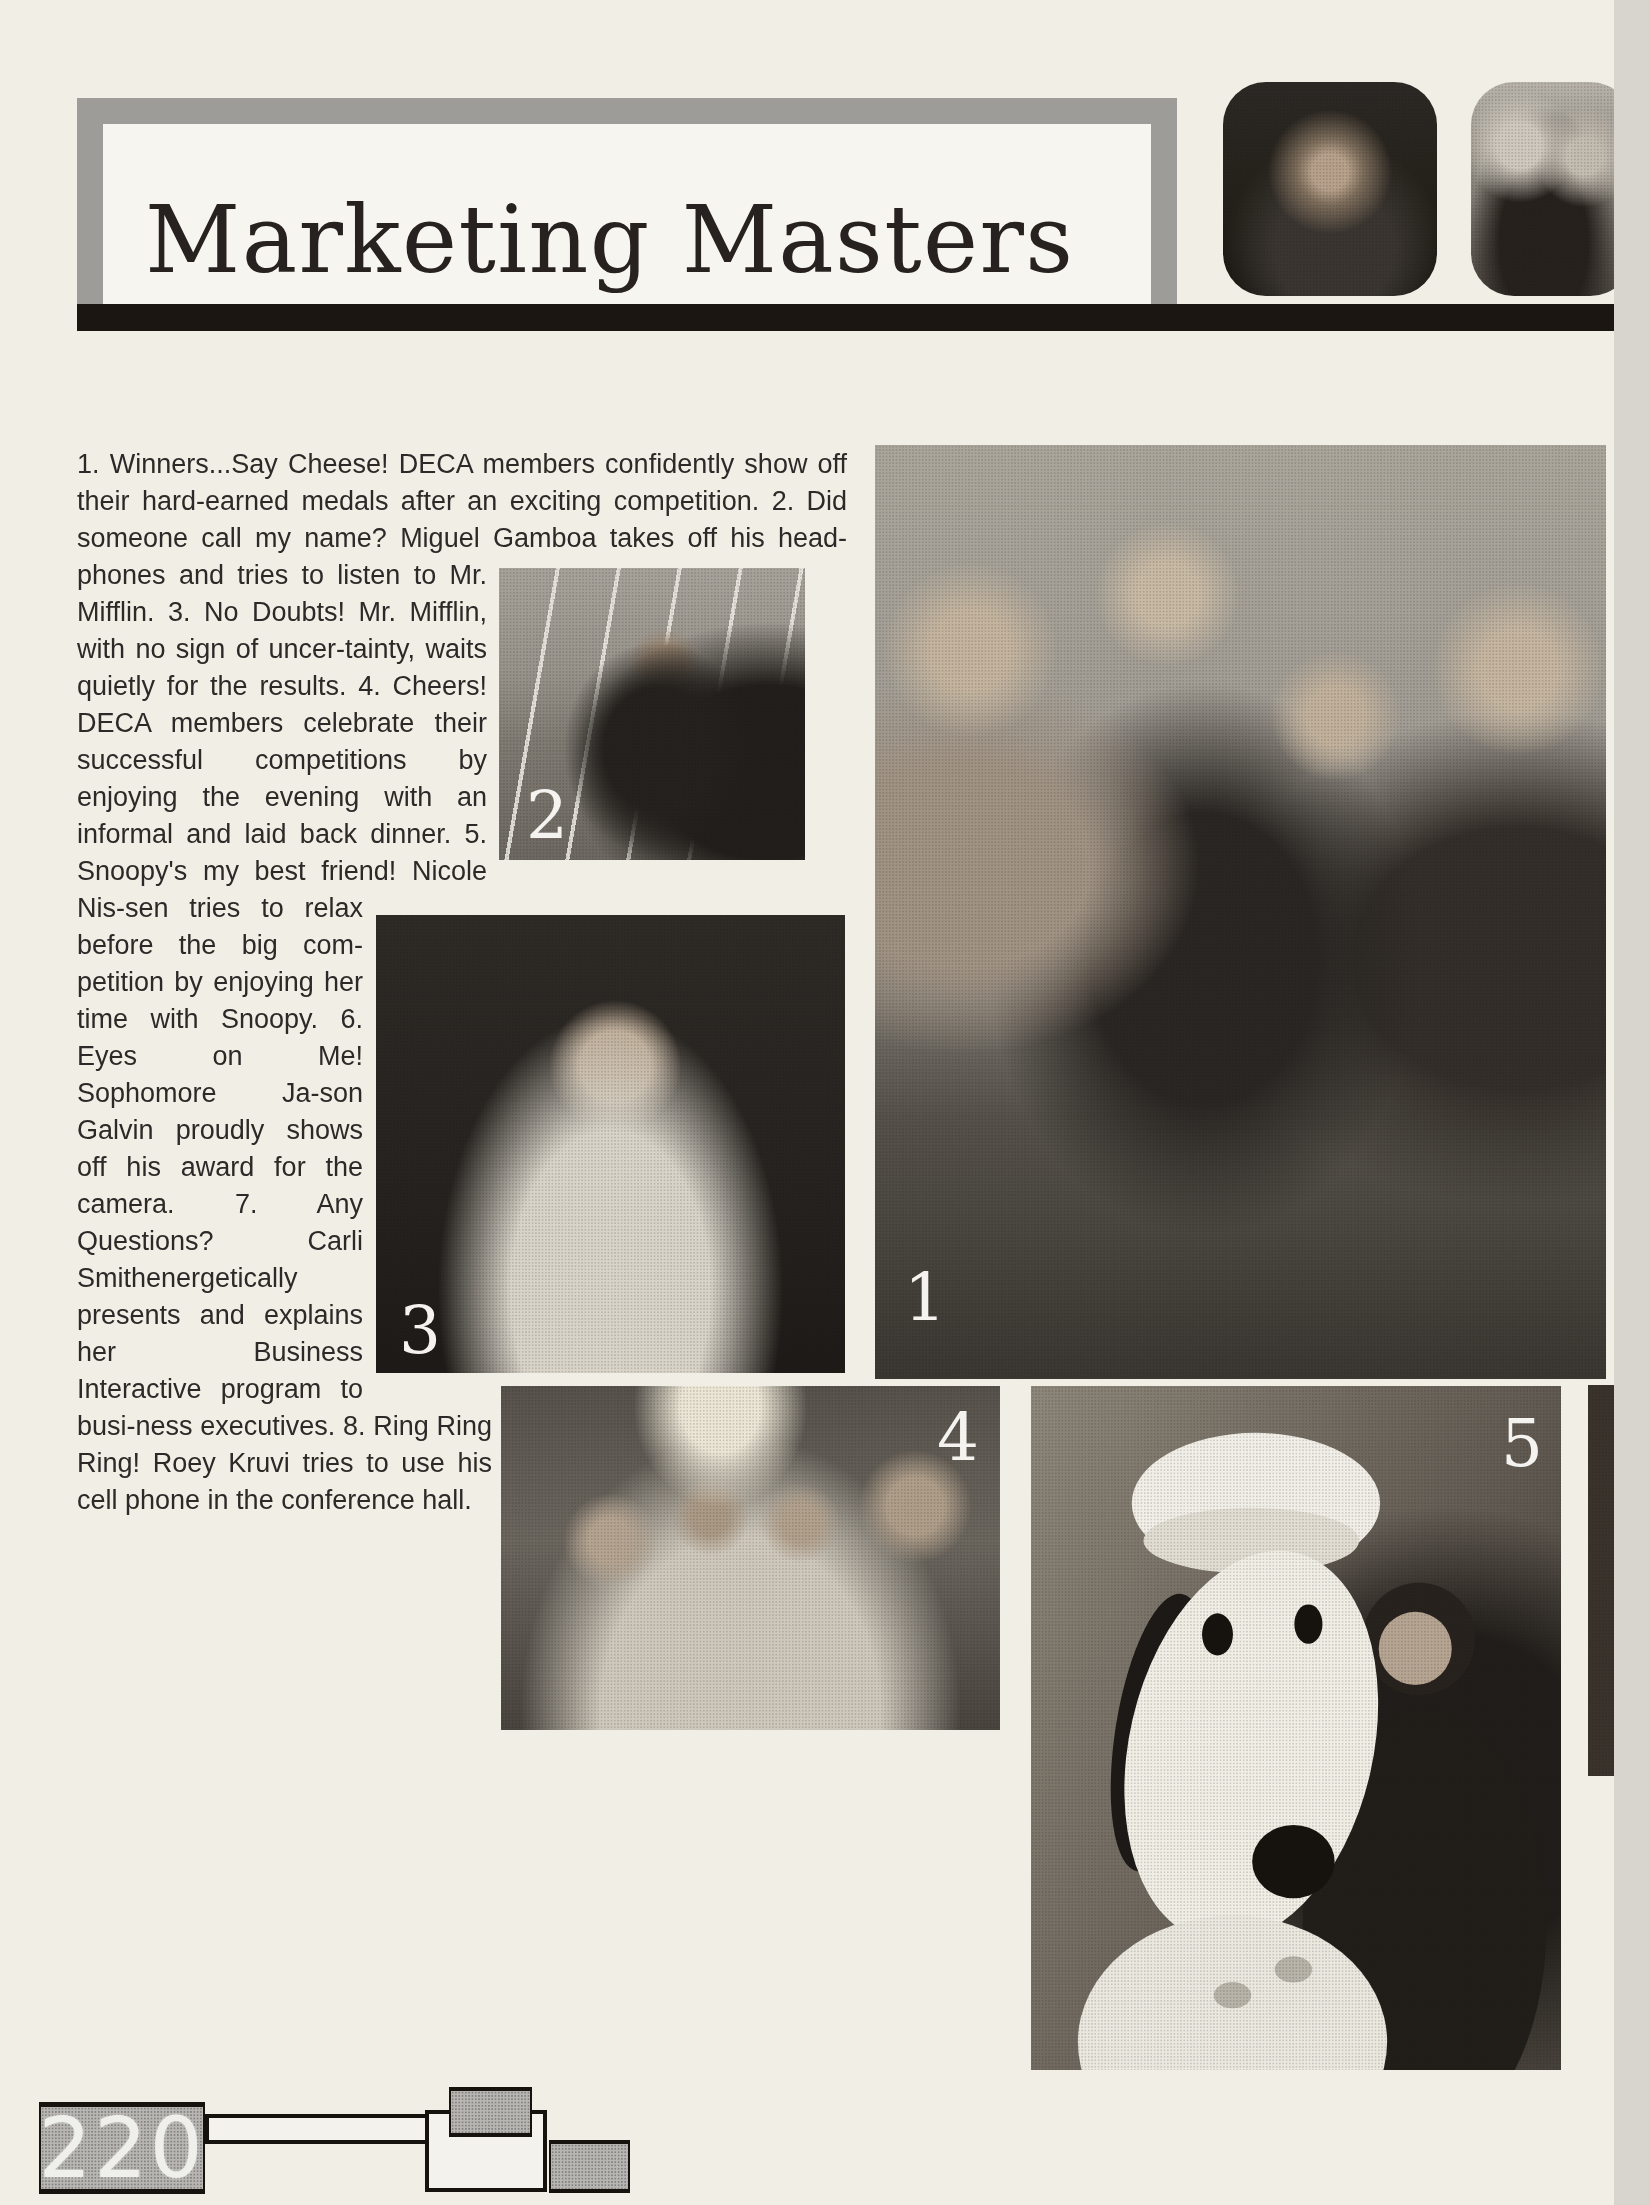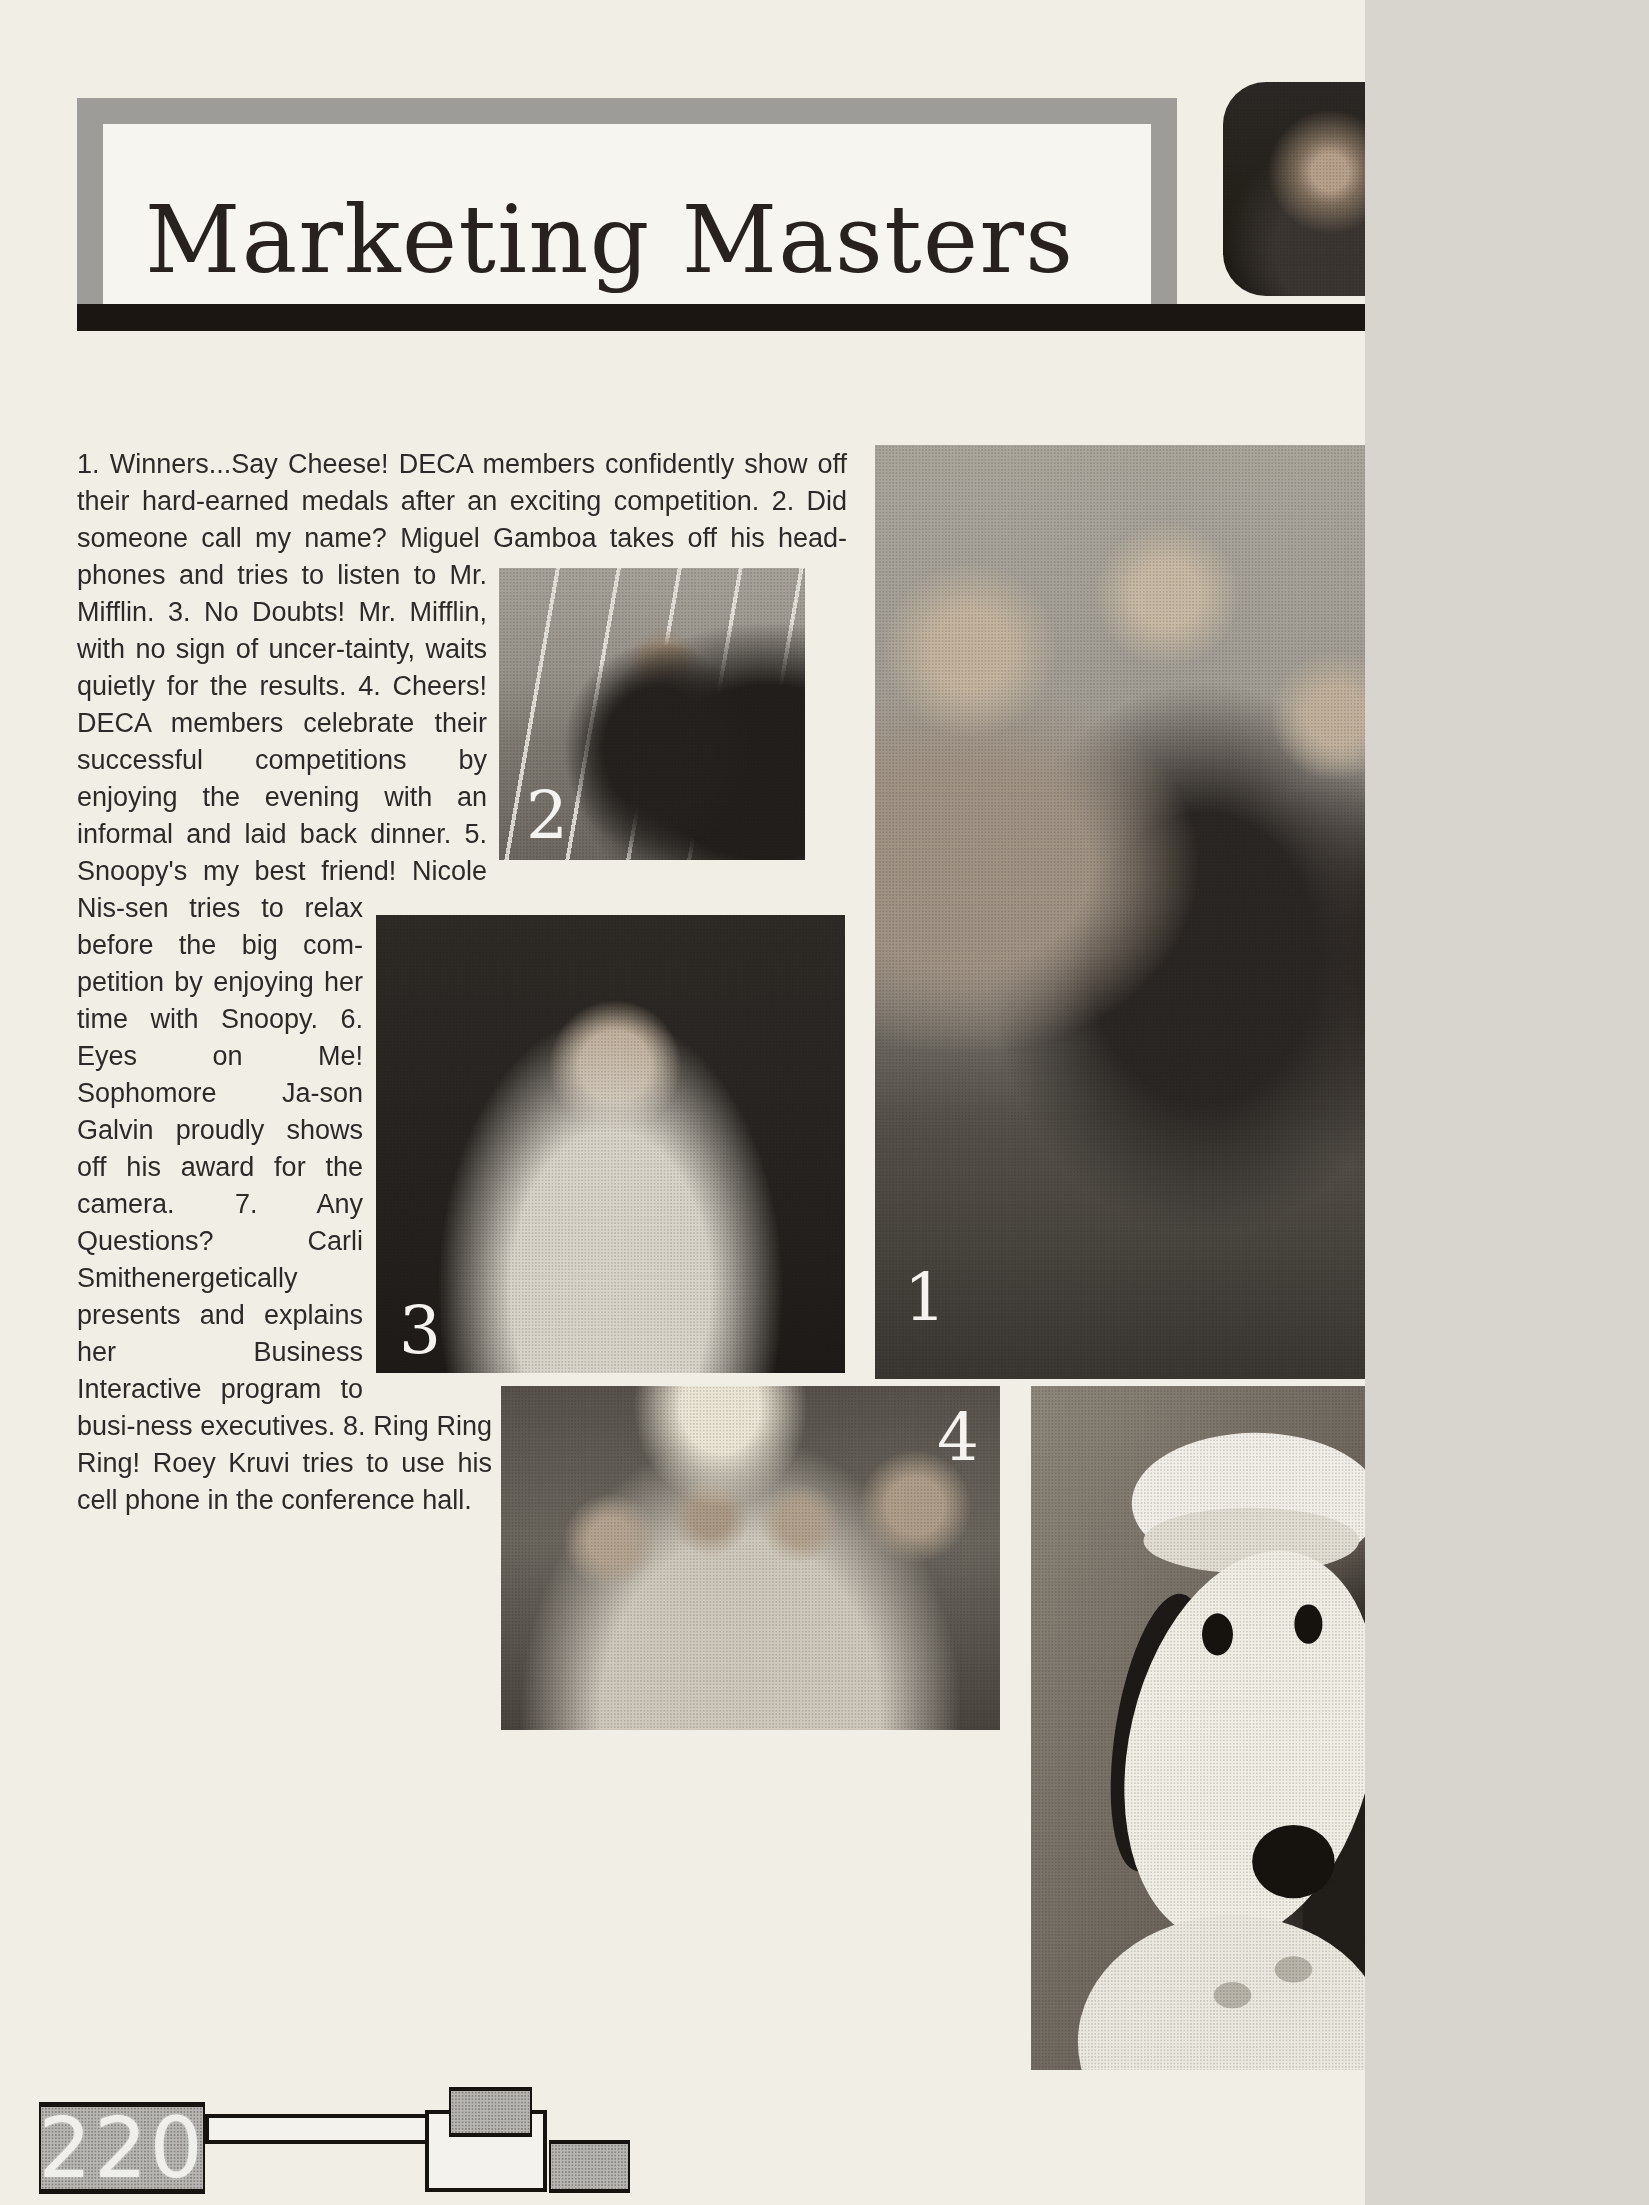--- a/index.html
+++ b/index.html
@@ -1,18 +1,18 @@
 <!DOCTYPE html>
 <html style="font-size:7.5px"><head>
 <meta charset="utf-8">
 <style>
   html,body{margin:0;padding:0;background:#d8d5cf;}
   .page{
     position:relative;
-    width:1365px;height:2205px;
+    width:1614px;height:2205px;
     background:#f1eee6;
     font-family:"Liberation Sans",sans-serif;
     overflow:hidden;
   }
   
   .ht-gray{
     background-color:#b7b6b3;
     background-image:radial-gradient(circle,#84827e 0.7px,transparent 0.9px);
     background-size:3.3px 3.3px;
   }

